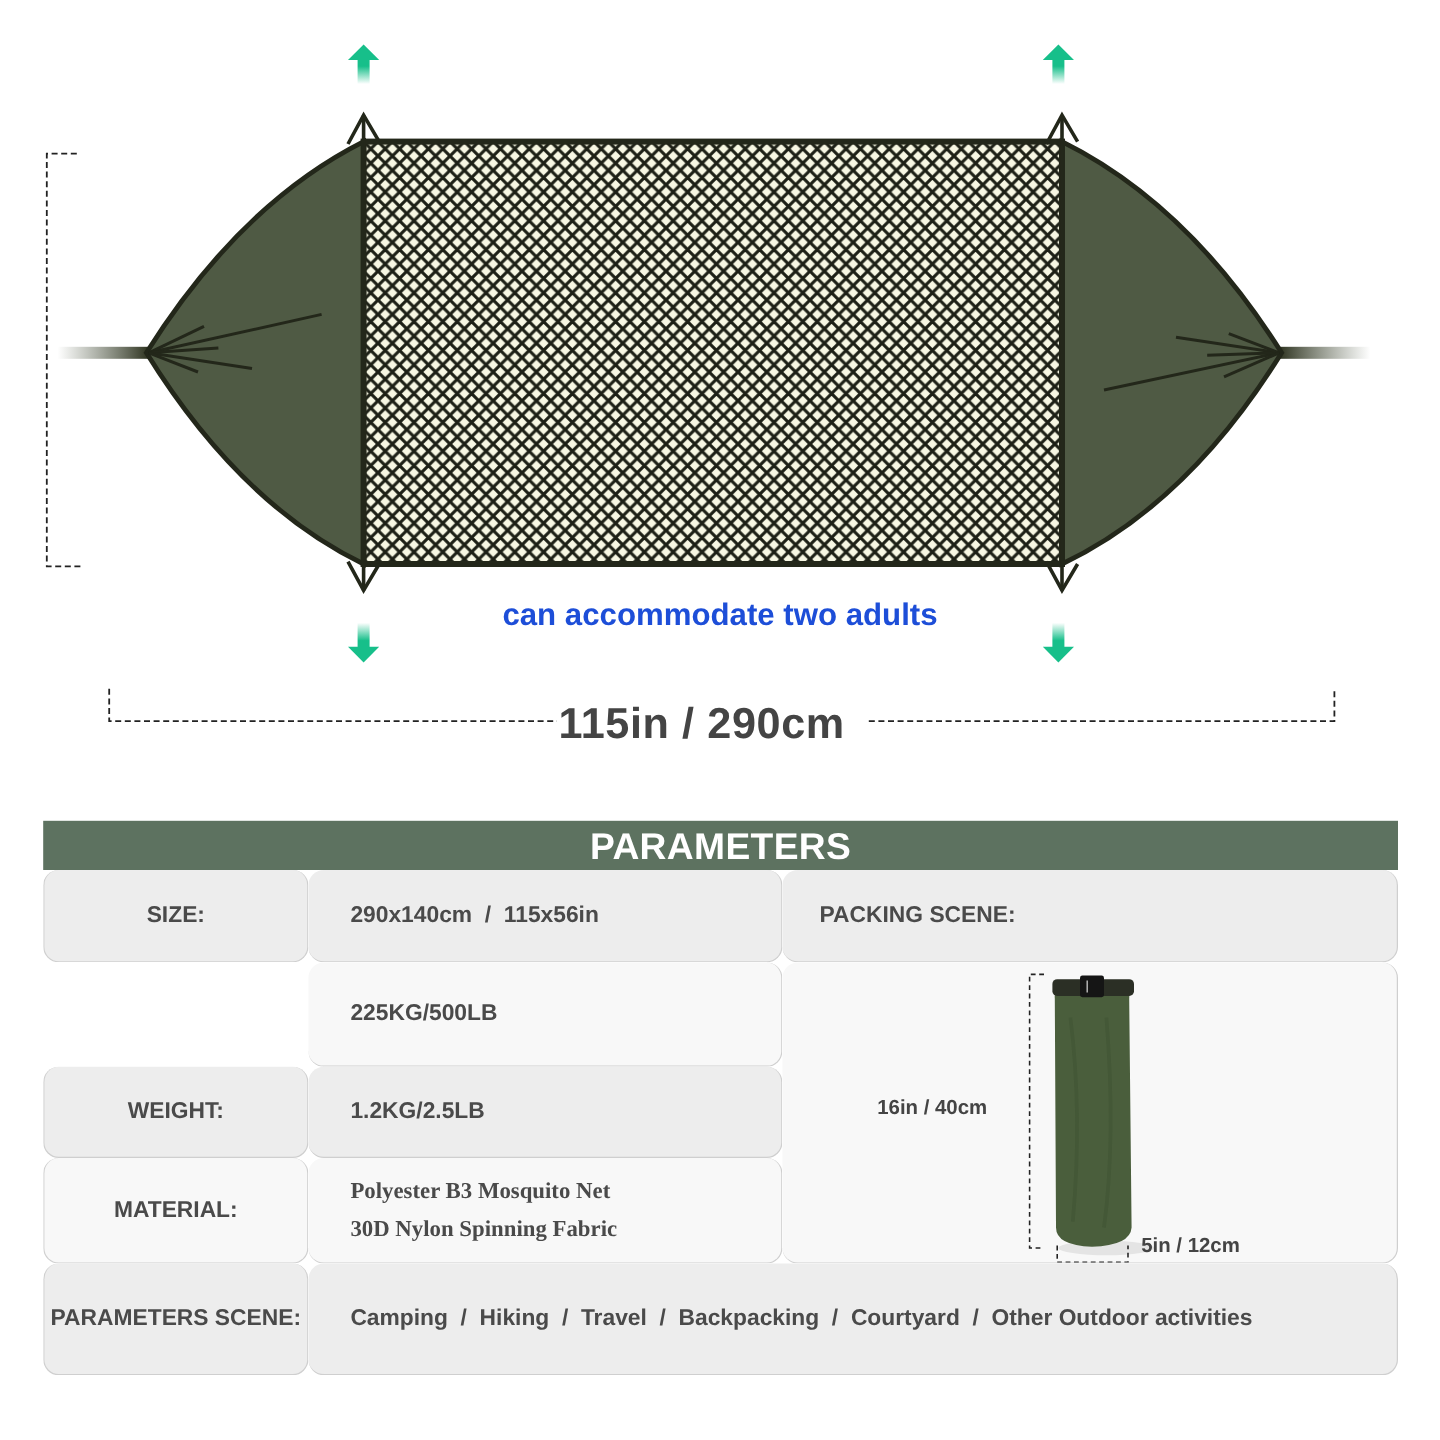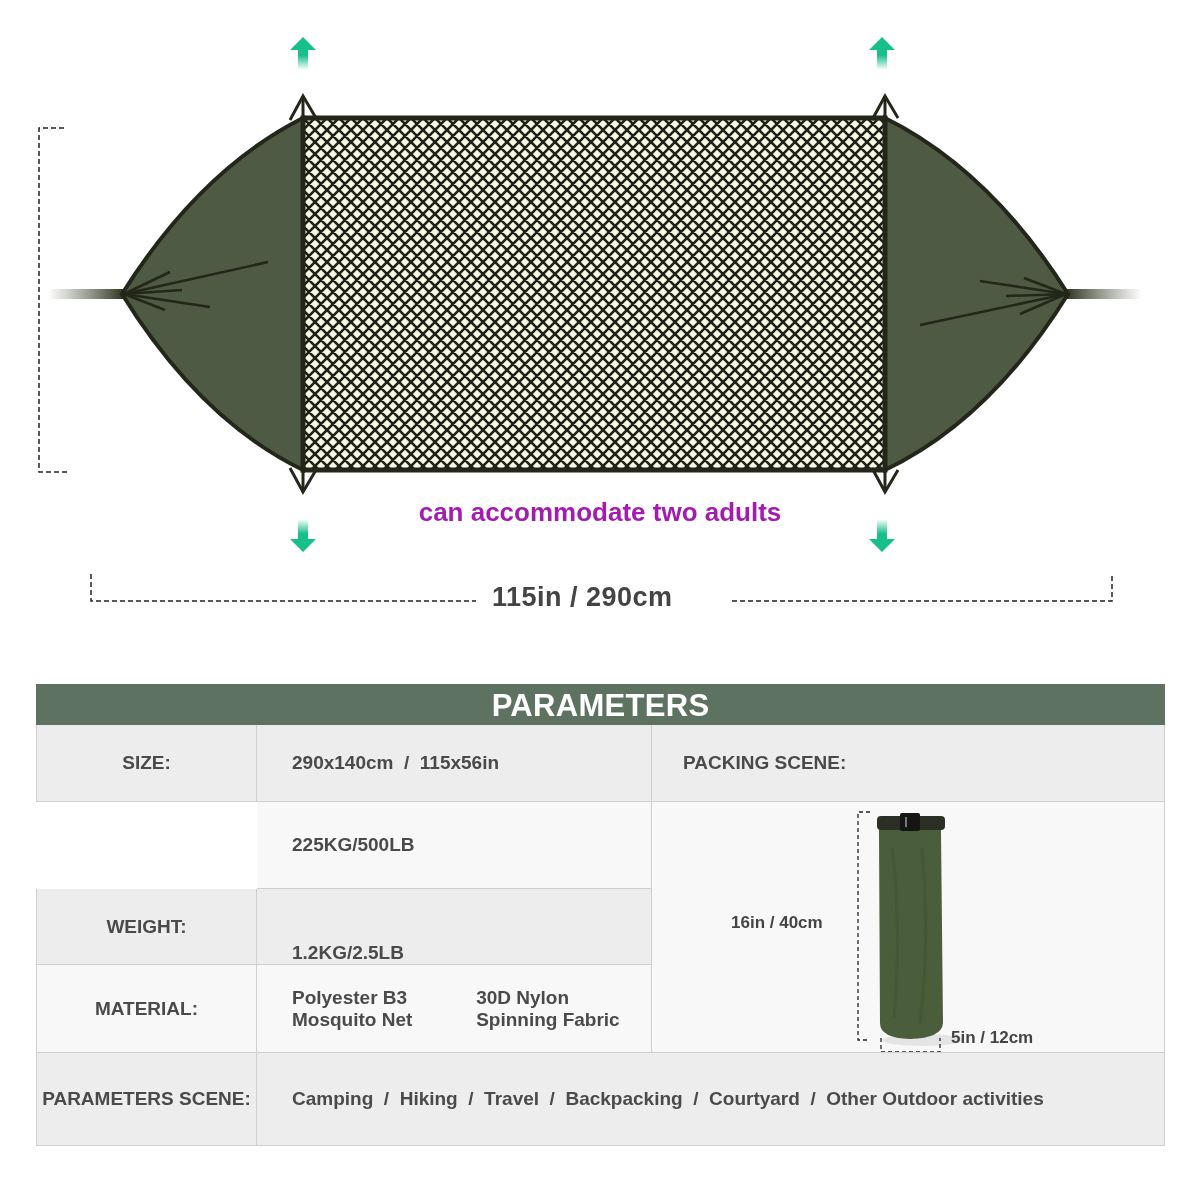--- a/index.html
+++ b/index.html
@@ -8,52 +8,52 @@
 
   
   #diagram { position: absolute; left: 0; top: 0; width: 1200px; height: 660px; }
   #diagram svg { position: absolute; left: 0; top: 0; }
 
   .width-label {
     position: absolute; left: 38px; top: 74px;
     font-size: 29px; font-weight: bold; color: #4a4a4a; letter-spacing: 0.3px;
   }
   .length-label {
-    position: absolute; left: 492px; top: 582px; width: 240px; text-align: left;
-    font-size: 27px; font-weight: bold; color: #444444; letter-spacing: 0.5px; background: #fff;
+    position: absolute; left: 464px; top: 582px; width: 240px; text-align: right;
+    font-size: 36px; font-weight: bold; color: #444444; letter-spacing: 0.5px; background: #fff;
   }
   .capacity-title {
     position: absolute; left: 300px; top: 497px; width: 600px; text-align: center;
-    font-size: 26px; font-weight: bold; color: #a21caf;
+    font-size: 26px; font-weight: bold; color: #1d4ed8;
   }
   .capacity-note {
     position: absolute; left: 300px; top: 525px; width: 600px; text-align: center;
     font-size: 22px; color: #555555;
   }
 
   
   .params {
     position: absolute; left: 36px; top: 684px; width: 987px; height: 463px;
   }
   .params-header {
     position: absolute; left: 0; top: 0; width: 1129px; height: 41px;
     background: #5d7260; color: #ffffff; text-align: center;
     font-size: 31px; font-weight: bold; line-height: 44px; letter-spacing: 0.3px;
   }
   .cell {
     position: absolute; display: flex; align-items: center;
     font-weight: bold; font-size: 19px; color: #4a4a4a;
-    border-right: 1px solid #cfcfcf; border-bottom: 1px solid #cfcfcf;
+    border-right: 1px solid #cfcfcf; border-bottom: 1px solid #cfcfcf; border-radius: 13px;
   }
   .cell.label { justify-content: center; text-align: center; }
   .cell.value { padding-left: 35px; }
   .gray { background: #ededed; }
   .light { background: #f8f8f8; }
 
-  .material-lines { display: flex; flex-direction: row; gap: 10px; }
+  .material-lines { display: flex; flex-direction: column; gap: 10px; font-family: Liberation Serif, serif; }
   .pack-height-label {
     position: absolute; font-size: 17px; font-weight: bold; color: #444;
   }
   .pack-width-label {
     position: absolute; font-size: 17px; font-weight: bold; color: #444;
   }
 </style>
 </head>
 <body>
 
@@ -153,21 +153,21 @@
       <span>PACKING SCENE:</span>
     </div>
 
   <div class="cell value light" style="left:221px;top:118px;width:395px;height:87px;">
       <span>225KG/500LB</span>
     </div>
 
   <div class="cell label gray" style="left:0;top:205px;width:221px;height:76px;border-left:1px solid #cfcfcf;">
       <span>WEIGHT:</span>
     </div>
-  <div class="cell value gray" style="left:221px;top:205px;width:395px;height:76px;align-items:flex-end;">
+  <div class="cell value gray" style="left:221px;top:205px;width:395px;height:76px;">
       <span>1.2KG/2.5LB</span>
     </div>
 
   <div class="cell label light" style="left:0;top:281px;width:221px;height:88px;border-left:1px solid #cfcfcf;">
       <span>MATERIAL:</span>
     </div>
   <div class="cell value light" style="left:221px;top:281px;width:395px;height:88px;">
     <div class="material-lines">
       <span>Polyester B3 Mosquito Net</span>
       <span>30D Nylon Spinning Fabric</span>

